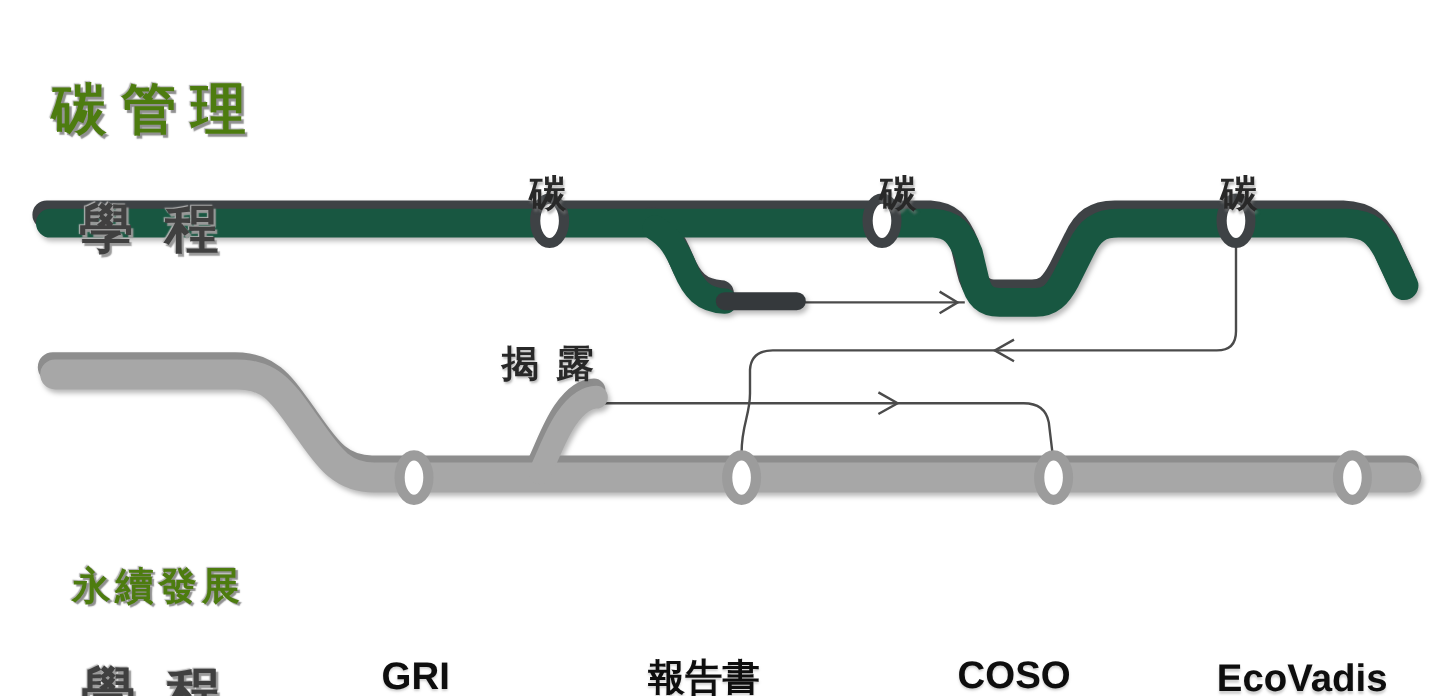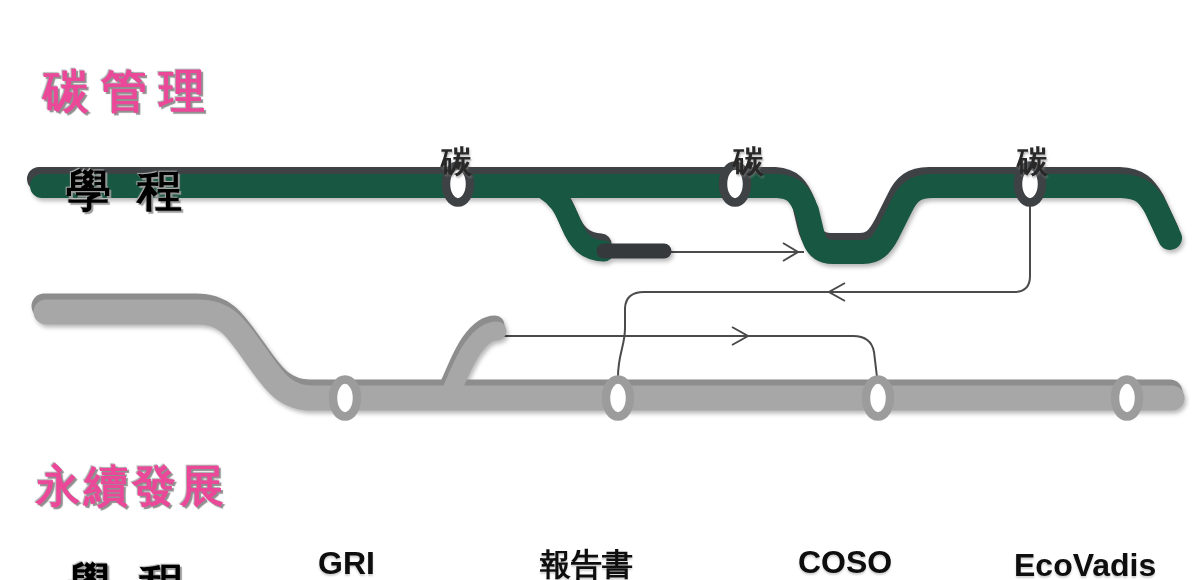--- a/index.html
+++ b/index.html
@@ -13,26 +13,26 @@
   .station-label-top{
     width:140px;text-align:center;font-size:31px;line-height:47px;color:#282828;
     letter-spacing:3px;text-shadow:1px 2px 2px rgba(130,130,130,0.55);
   }
   .station-label-bottom{
     font-size:32px;line-height:50px;color:#0e0e0e;
     text-shadow:0 2px 2px rgba(150,150,150,0.45);
   }
   .title{width:212px;text-align:center;}
   .title-l1{
-    font-size:46px;font-weight:bold;letter-spacing:12px;color:#ec4899;
+    font-size:46px;font-weight:bold;letter-spacing:12px;color:#4d7c0f;
     text-shadow:2px 2px 1px #8f8f8f,-1px -1px 1px #ababab;line-height:1.45;
   }
-  .title-l1.wide4{font-size:44px;letter-spacing:4px;}
+  .title-l1.wide4{font-size:32px;letter-spacing:4px;margin-top:11px;}
   .title-l2{
-    font-size:45px;font-weight:bold;letter-spacing:26px;color:#000000;
+    font-size:45px;font-weight:bold;letter-spacing:26px;color:#404040;
     text-shadow:2px 2px 1px #9a9a9a,-1px -1px 1px #b5b5b5;line-height:1.35;
     text-indent:14px;
   }
 </style>
 </head>
 <body>
 
 <div id="stage">
 
   <svg id="rails" width="1200" height="580" viewBox="0 0 1200 580">
@@ -84,20 +84,21 @@
     <div class="title-l1">碳管理</div>
     <div class="title-l2">學程</div>
   </div>
   <div class="lbl title" style="left:26px;top:418px;">
     <div class="title-l1 wide4">永續發展</div>
     <div class="title-l2">學程</div>
   </div>
 
   <div class="lbl station-label-top" style="left:388px;top:44px;">
     <div>碳</div>
+    <div>揭 露</div>
   </div>
   <div class="lbl station-label-top" style="left:680px;top:44px;">
     <div>碳</div>
   </div>
   <div class="lbl station-label-top" style="left:964px;top:44px;">
     <div>碳</div>
   </div>
 
   <div class="lbl station-label-bottom" style="left:318px;top:438px;">
     <div>GRI</div>

